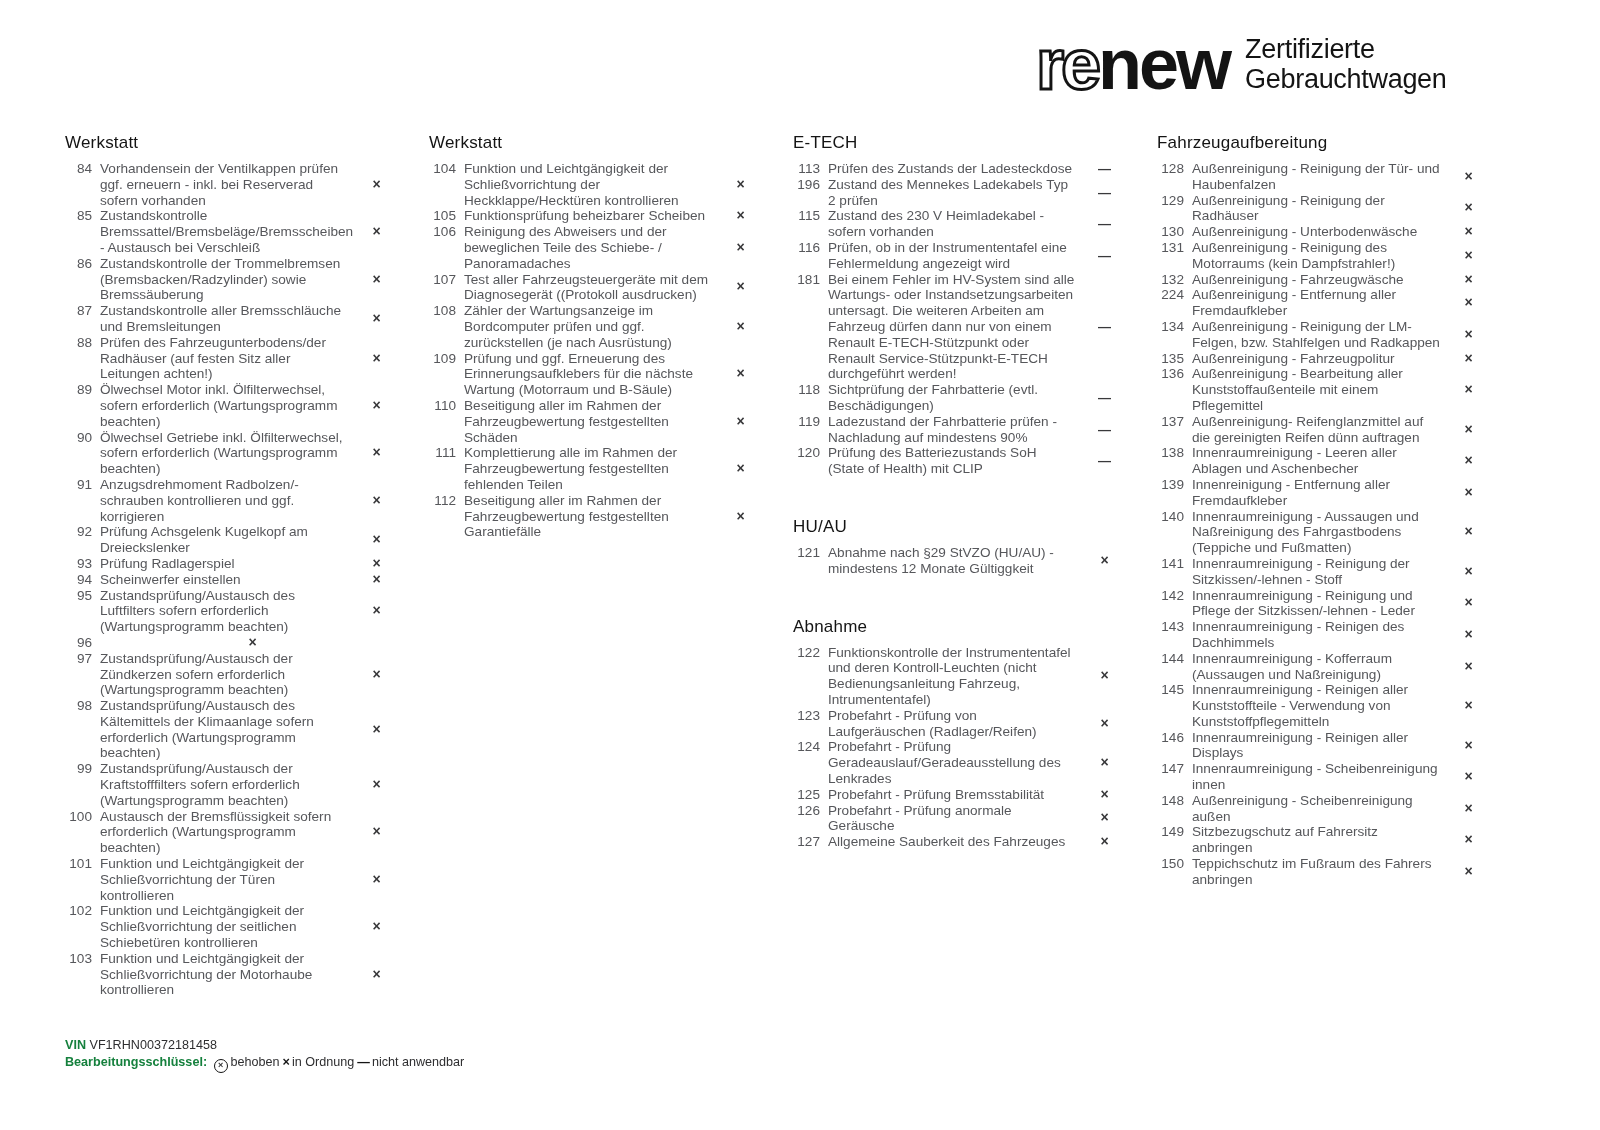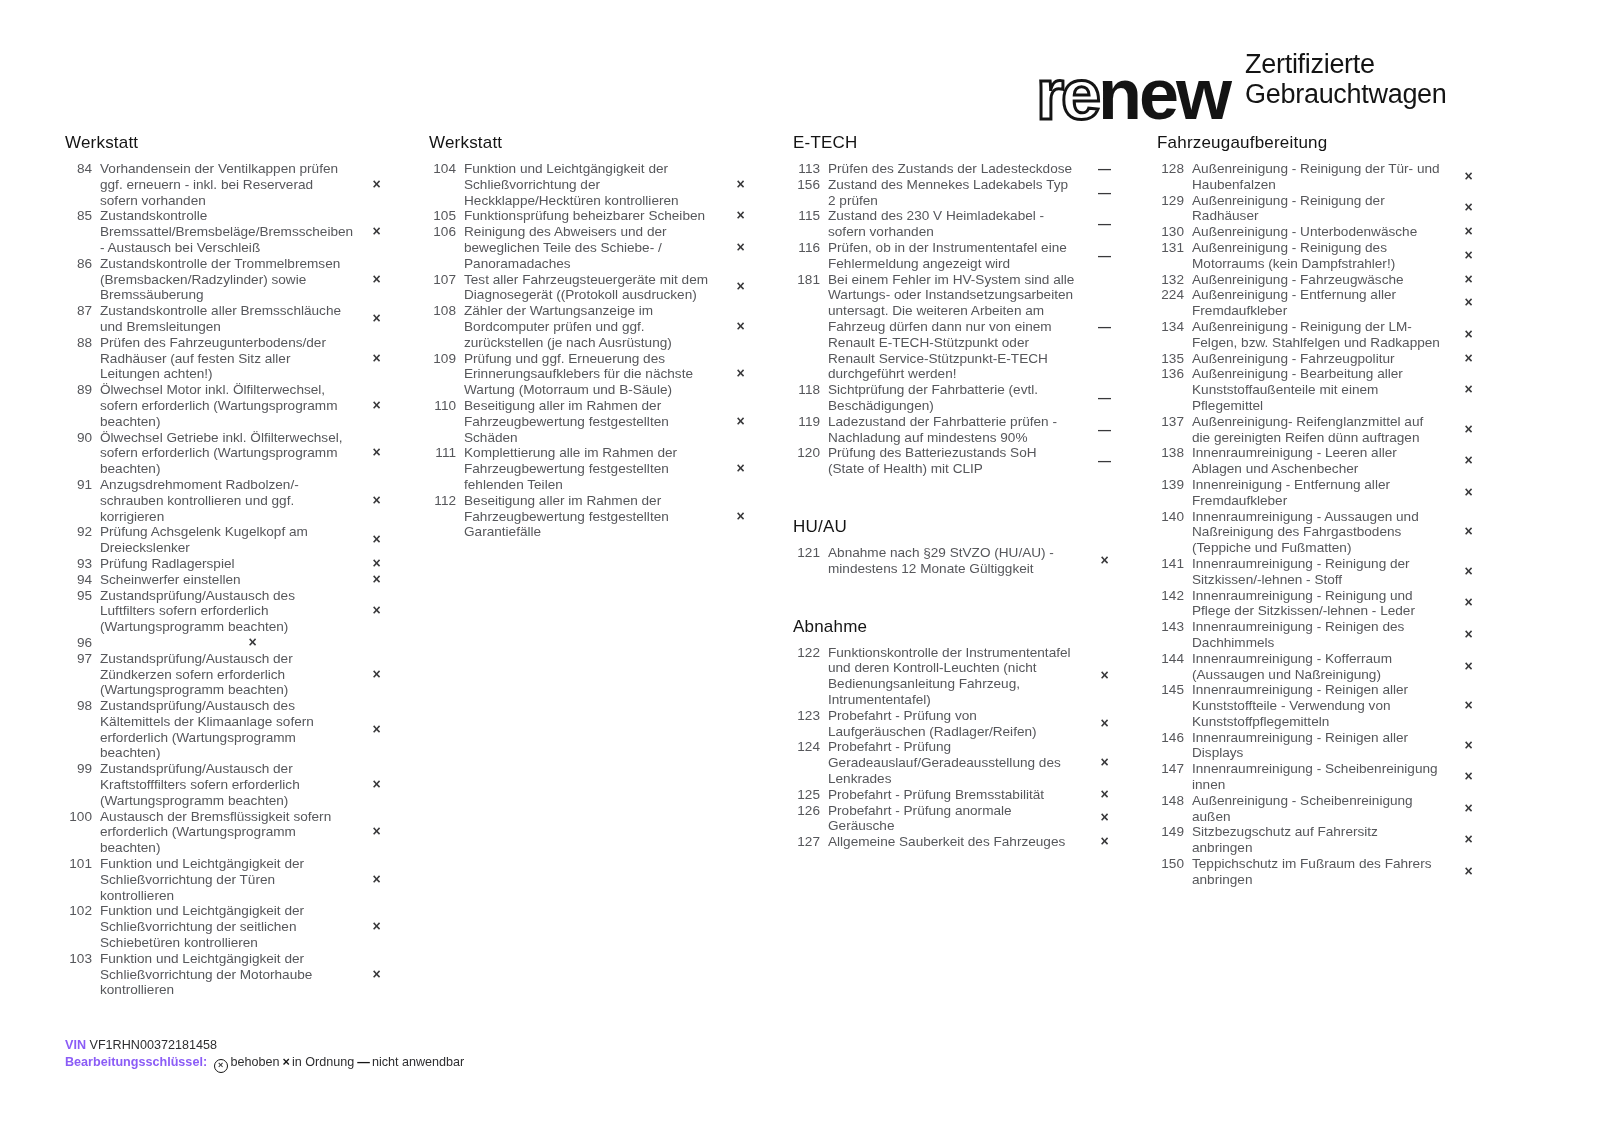--- a/index.html
+++ b/index.html
@@ -3,36 +3,36 @@
 <meta charset="utf-8">
 <style>
   html,body{margin:0;padding:0;}
   body{
     width:1600px;height:1130px;background:#ffffff;position:relative;overflow:hidden;
     font-family:"Liberation Sans","DejaVu Sans",sans-serif;
     -webkit-font-smoothing:antialiased;
   }
   
   .header{position:absolute;top:28px;left:1036px;display:flex;align-items:center;}
-  .logo-word{font-weight:bold;font-size:72px;letter-spacing:-3px;line-height:1;white-space:nowrap;margin-top:30px;}
+  .logo-word{font-weight:bold;font-size:72px;letter-spacing:-3px;line-height:1;white-space:nowrap;}
   .logo-re{color:#ffffff;-webkit-text-stroke:3px #141414;}
   .logo-new{color:#141414;}
   .tagline{margin-left:16px;font-weight:normal;font-size:27px;line-height:1.12;color:#141414;letter-spacing:-0.3px;}
   
   .grid{position:absolute;left:65px;top:133px;display:grid;grid-template-columns:repeat(4,340px);column-gap:24px;align-items:start;}
   .section + .section{margin-top:40px;}
   .section-title{font-size:17px;font-weight:normal;color:#141414;margin-bottom:8px;letter-spacing:0.2px;}
   .item{display:flex;color:#56575b;font-size:13.6px;line-height:15.8px;}
   .num{flex:0 0 27px;width:27px;text-align:right;margin-right:8px;}
   .txt{flex:0 0 248px;width:248px;}
   .mark{flex:1;text-align:center;align-self:center;font-size:14px;font-weight:bold;color:#39393b;}
   .mark.dash{font-size:13px;}
   
   .footer{position:absolute;left:65px;top:1037px;font-size:12.6px;line-height:17px;color:#2e2e30;}
-  .footer b{color:#8b5cf6;}
+  .footer b{color:#15803d;}
   .legend-item{margin-right:1px;text-align:right;}
   .sym{font-weight:bold;color:#141414;margin:0 2px;}
   .sym-circle{display:inline-flex;width:12px;height:12px;border:1.3px solid #141414;border-radius:50%;
     align-items:center;justify-content:center;font-size:9px;font-weight:bold;vertical-align:-2px;margin:0 3px;}
 </style>
 </head>
 <body>
 
 <div class="header">
   <div class="logo-word"><span class="logo-re">re</span><span class="logo-new">new</span></div>
@@ -199,21 +199,21 @@
     </div>
   <div class="col">
       <div class="section">
         <div class="section-title">E-TECH</div>
         <div class="item">
           <div class="num">113</div>
           <div class="txt">Prüfen des Zustands der Ladesteckdose</div>
           <div class="mark dash">—</div>
         </div>
         <div class="item">
-          <div class="num">156</div>
+          <div class="num">196</div>
           <div class="txt">Zustand des Mennekes Ladekabels Typ 2 prüfen</div>
           <div class="mark dash">—</div>
         </div>
         <div class="item">
           <div class="num">115</div>
           <div class="txt">Zustand des 230 V Heimladekabel - sofern vorhanden</div>
           <div class="mark dash">—</div>
         </div>
         <div class="item">
           <div class="num">116</div>

